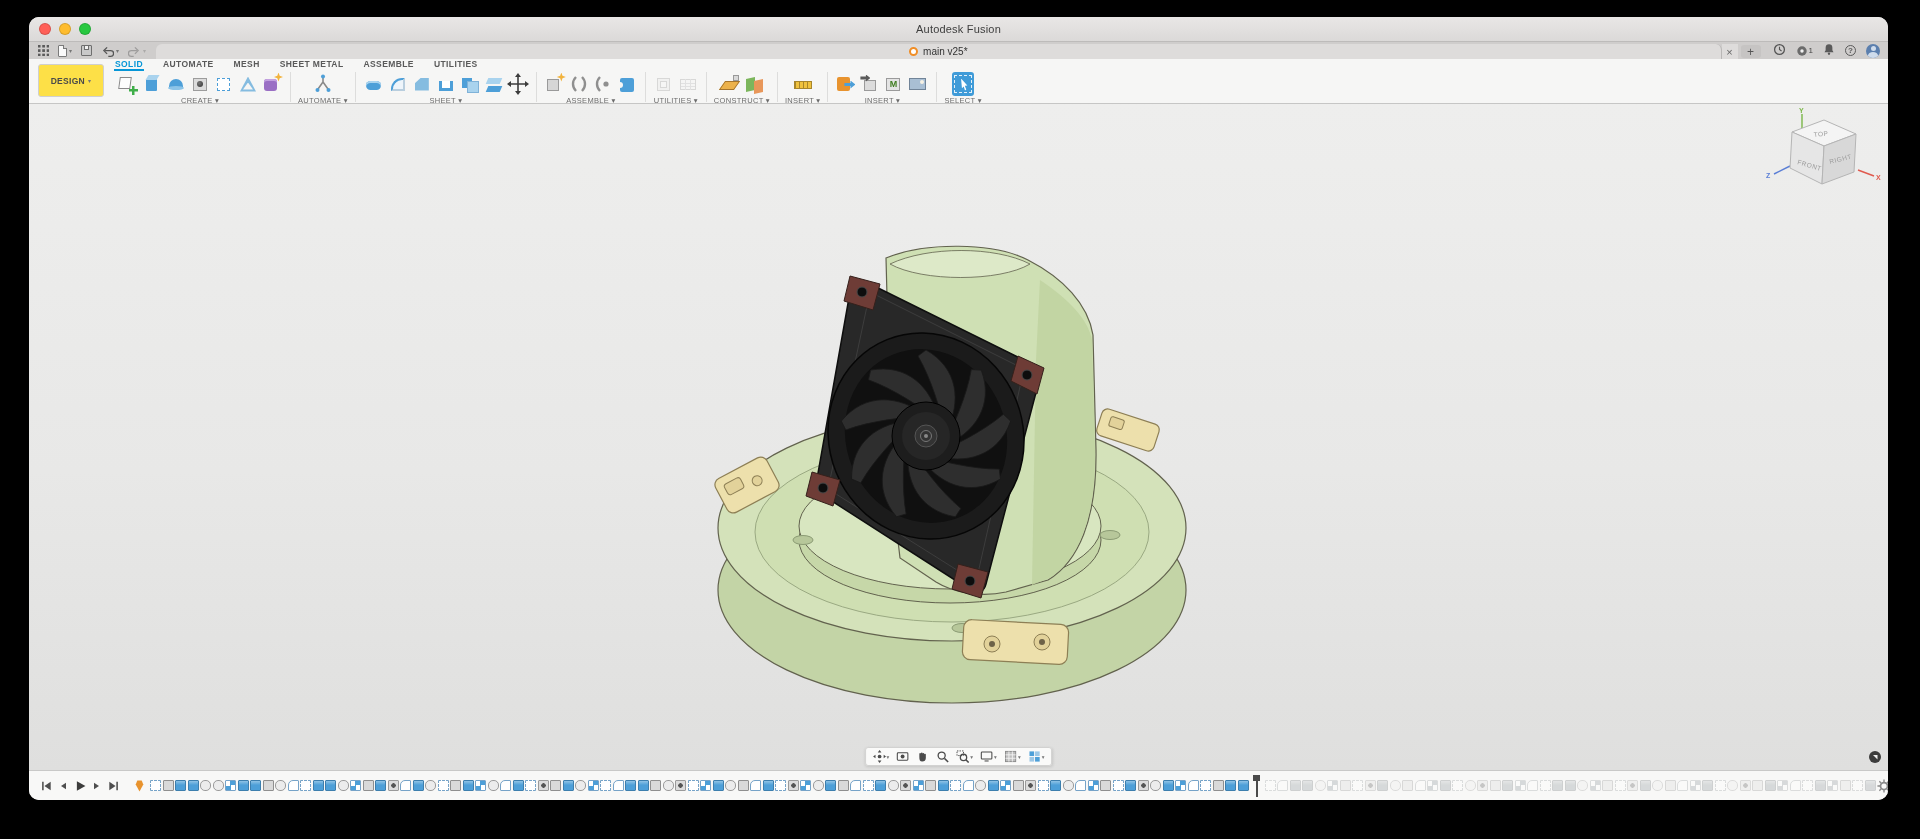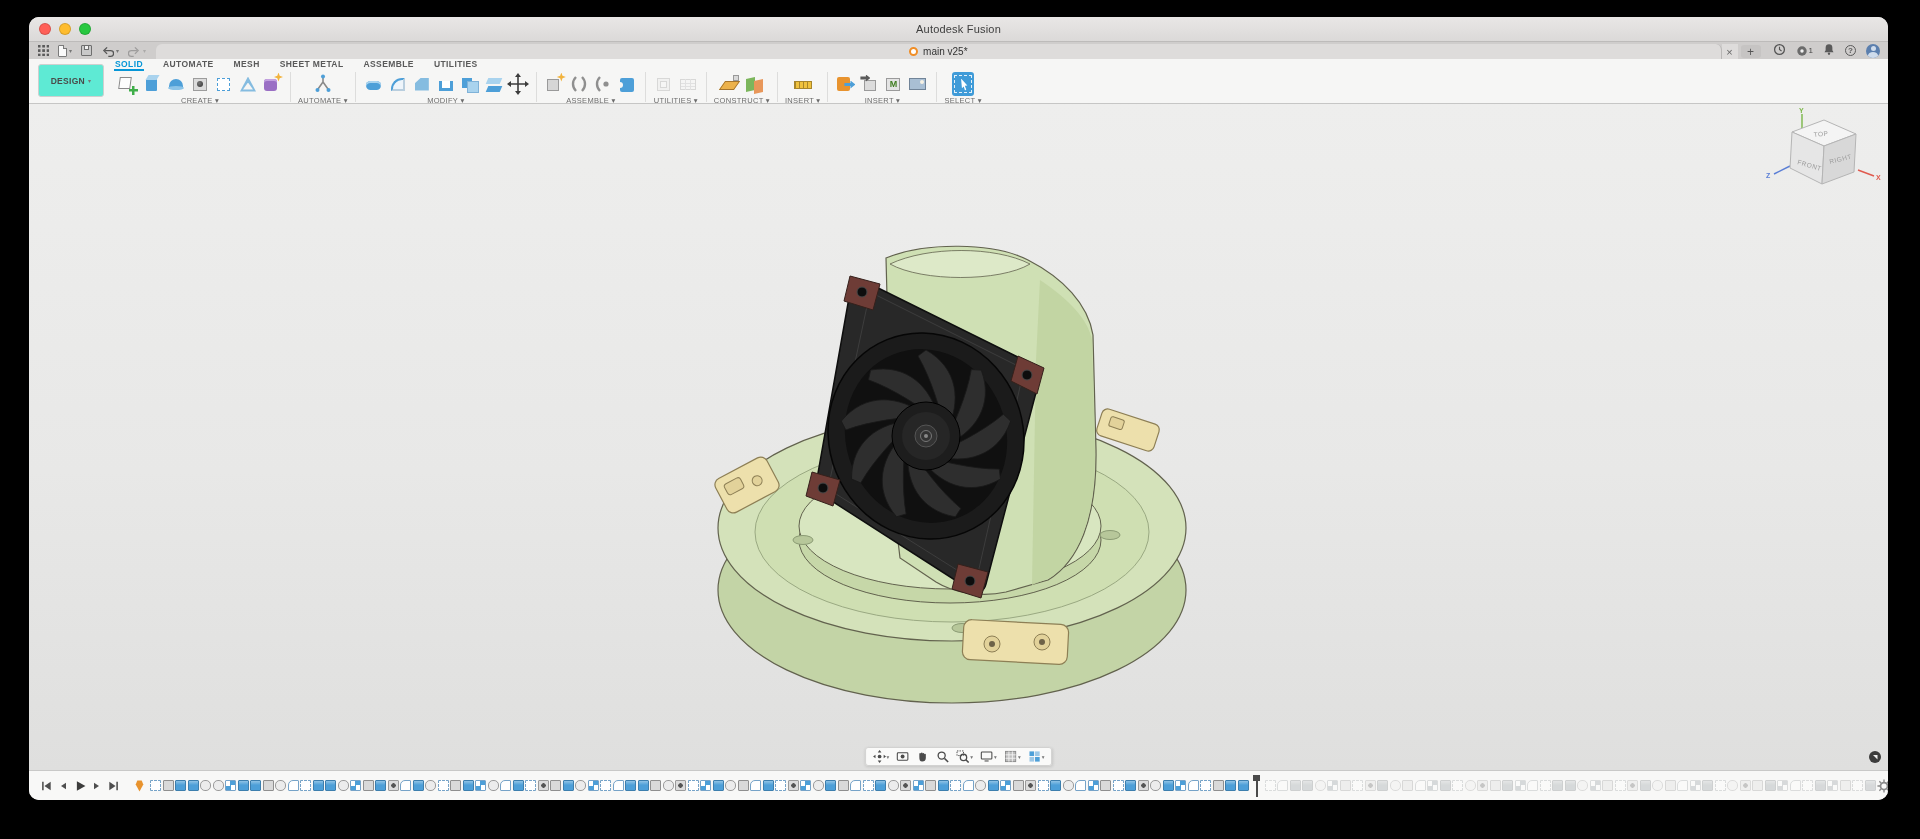--- a/index.html
+++ b/index.html
@@ -37,21 +37,21 @@
   .newtab{width:20px;display:flex;align-items:center;justify-content:center;font-size:12px;color:#555;background:#c6c4c3;margin:3px 4px 1px 3px;border-radius:3px}
   .tb-icons{display:flex;align-items:center;gap:10px;padding:0 8px}
   .badge-num{font-size:8px;color:#444;margin-left:1px}
   .help-circ{width:11px;height:11px;border:1.2px solid #5a5a5a;border-radius:50%;font-size:8px;color:#5a5a5a;display:flex;align-items:center;justify-content:center;font-weight:700}
   .avatar{width:14px;height:14px;border-radius:50%;background:#5b7fae;position:relative;overflow:hidden}
   .avatar i{position:absolute;left:4.5px;top:2.5px;width:5px;height:5px;border-radius:50%;background:#cfdcec}
   .avatar u{position:absolute;left:2px;top:8.5px;width:10px;height:7px;border-radius:50%;background:#cfdcec}
 
   
   .ribbon{height:45px;flex:0 0 45px;background:#f6f6f5;border-bottom:1px solid #c6c6c5;display:flex;align-items:stretch}
-  .design-btn{margin:5px 6px 6px 9px;width:66px;background:#5eead4;border:1px solid #cfcfcf;border-radius:3px;
+  .design-btn{margin:5px 6px 6px 9px;width:66px;background:#fde047;border:1px solid #cfcfcf;border-radius:3px;
     display:flex;align-items:center;justify-content:center;gap:3px;font-size:8.5px;font-weight:700;color:#4a4a4a;letter-spacing:.3px}
   .ribbon-main{flex:1;display:flex;flex-direction:column;min-width:0}
   .rtabs{height:13px;display:flex;gap:18px;align-items:flex-end;padding-left:4px}
   .rtab{font-size:8.5px;font-weight:700;color:#5a5a5a;letter-spacing:.4px;padding:0 1px 2px}
   .rtab.active{color:var(--accent,#0696d7);box-shadow:inset 0 -2px 0 var(--accent,#0696d7)}
   .rgroups{flex:1;display:flex;align-items:stretch}
   .rgroup{display:flex;flex-direction:column;align-items:center;padding:0 7px}
   .rgroup.disabled .tbi{opacity:.45;filter:grayscale(.6)}
   .gicons{display:flex;gap:2px;align-items:center;height:25px}
   .glabel{font-size:7.5px;color:#6b6b6b;letter-spacing:.3px;margin-top:0px;white-space:nowrap}
@@ -306,21 +306,21 @@
                   <span class="a"></span>
                   <span class="b"></span>
                 </div>
                 <div class="tbi ic-move">
                   <svg width="22" height="22" viewBox="0 0 22 22">
                     <path d="M11 3v16M3 11h16" stroke="#3c3c3c" stroke-width="1.6"></path>
                     <path d="M11 0l3 4h-6zM11 22l3-4h-6zM0 11l4-3v6zM22 11l-4-3v6z" fill="#3c3c3c"></path>
                   </svg>
                 </div>
               </div>
-              <div class="glabel">MODIFY ▾</div>
+              <div class="glabel">SHEET ▾</div>
             </div>
             <div class="gsep"></div>
             <div class="rgroup">
               <div class="gicons">
                 <div class="tbi ic-newcomp">
                   <span class="a"></span>
                   <span class="b"></span>
                 </div>
                 <div class="tbi ic-joint">
                   <svg width="22" height="22" viewBox="0 0 22 22">

